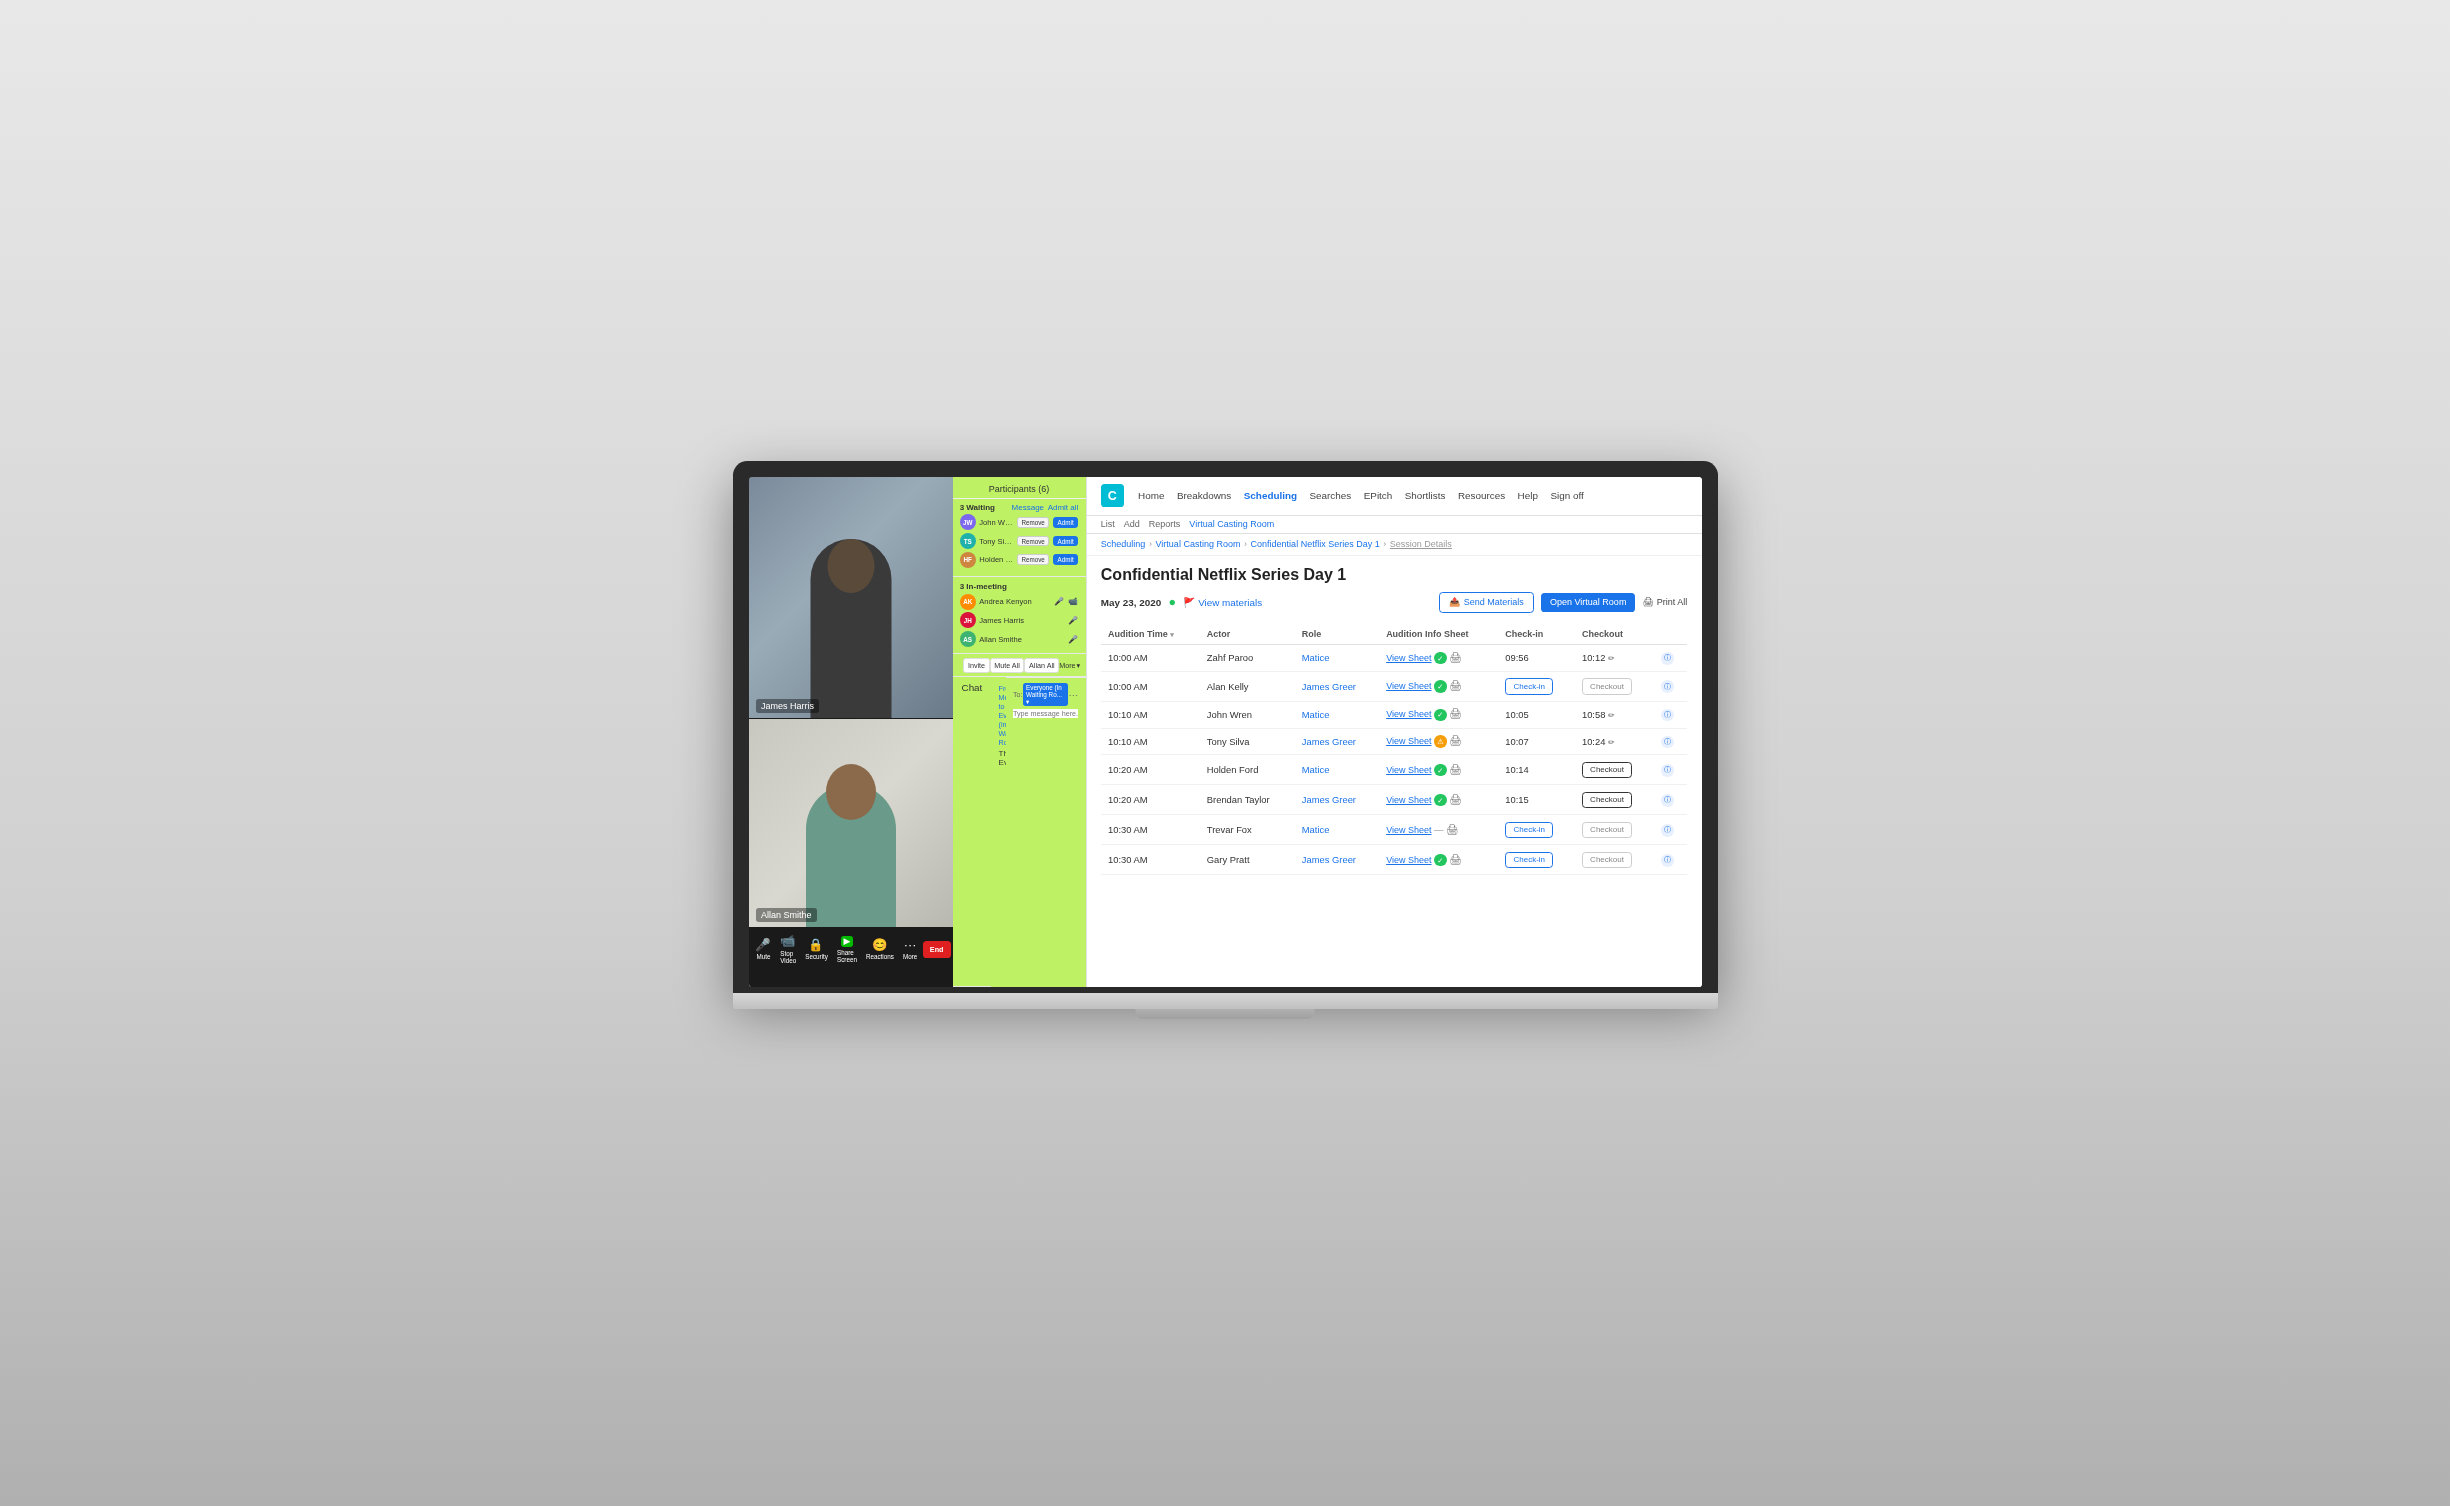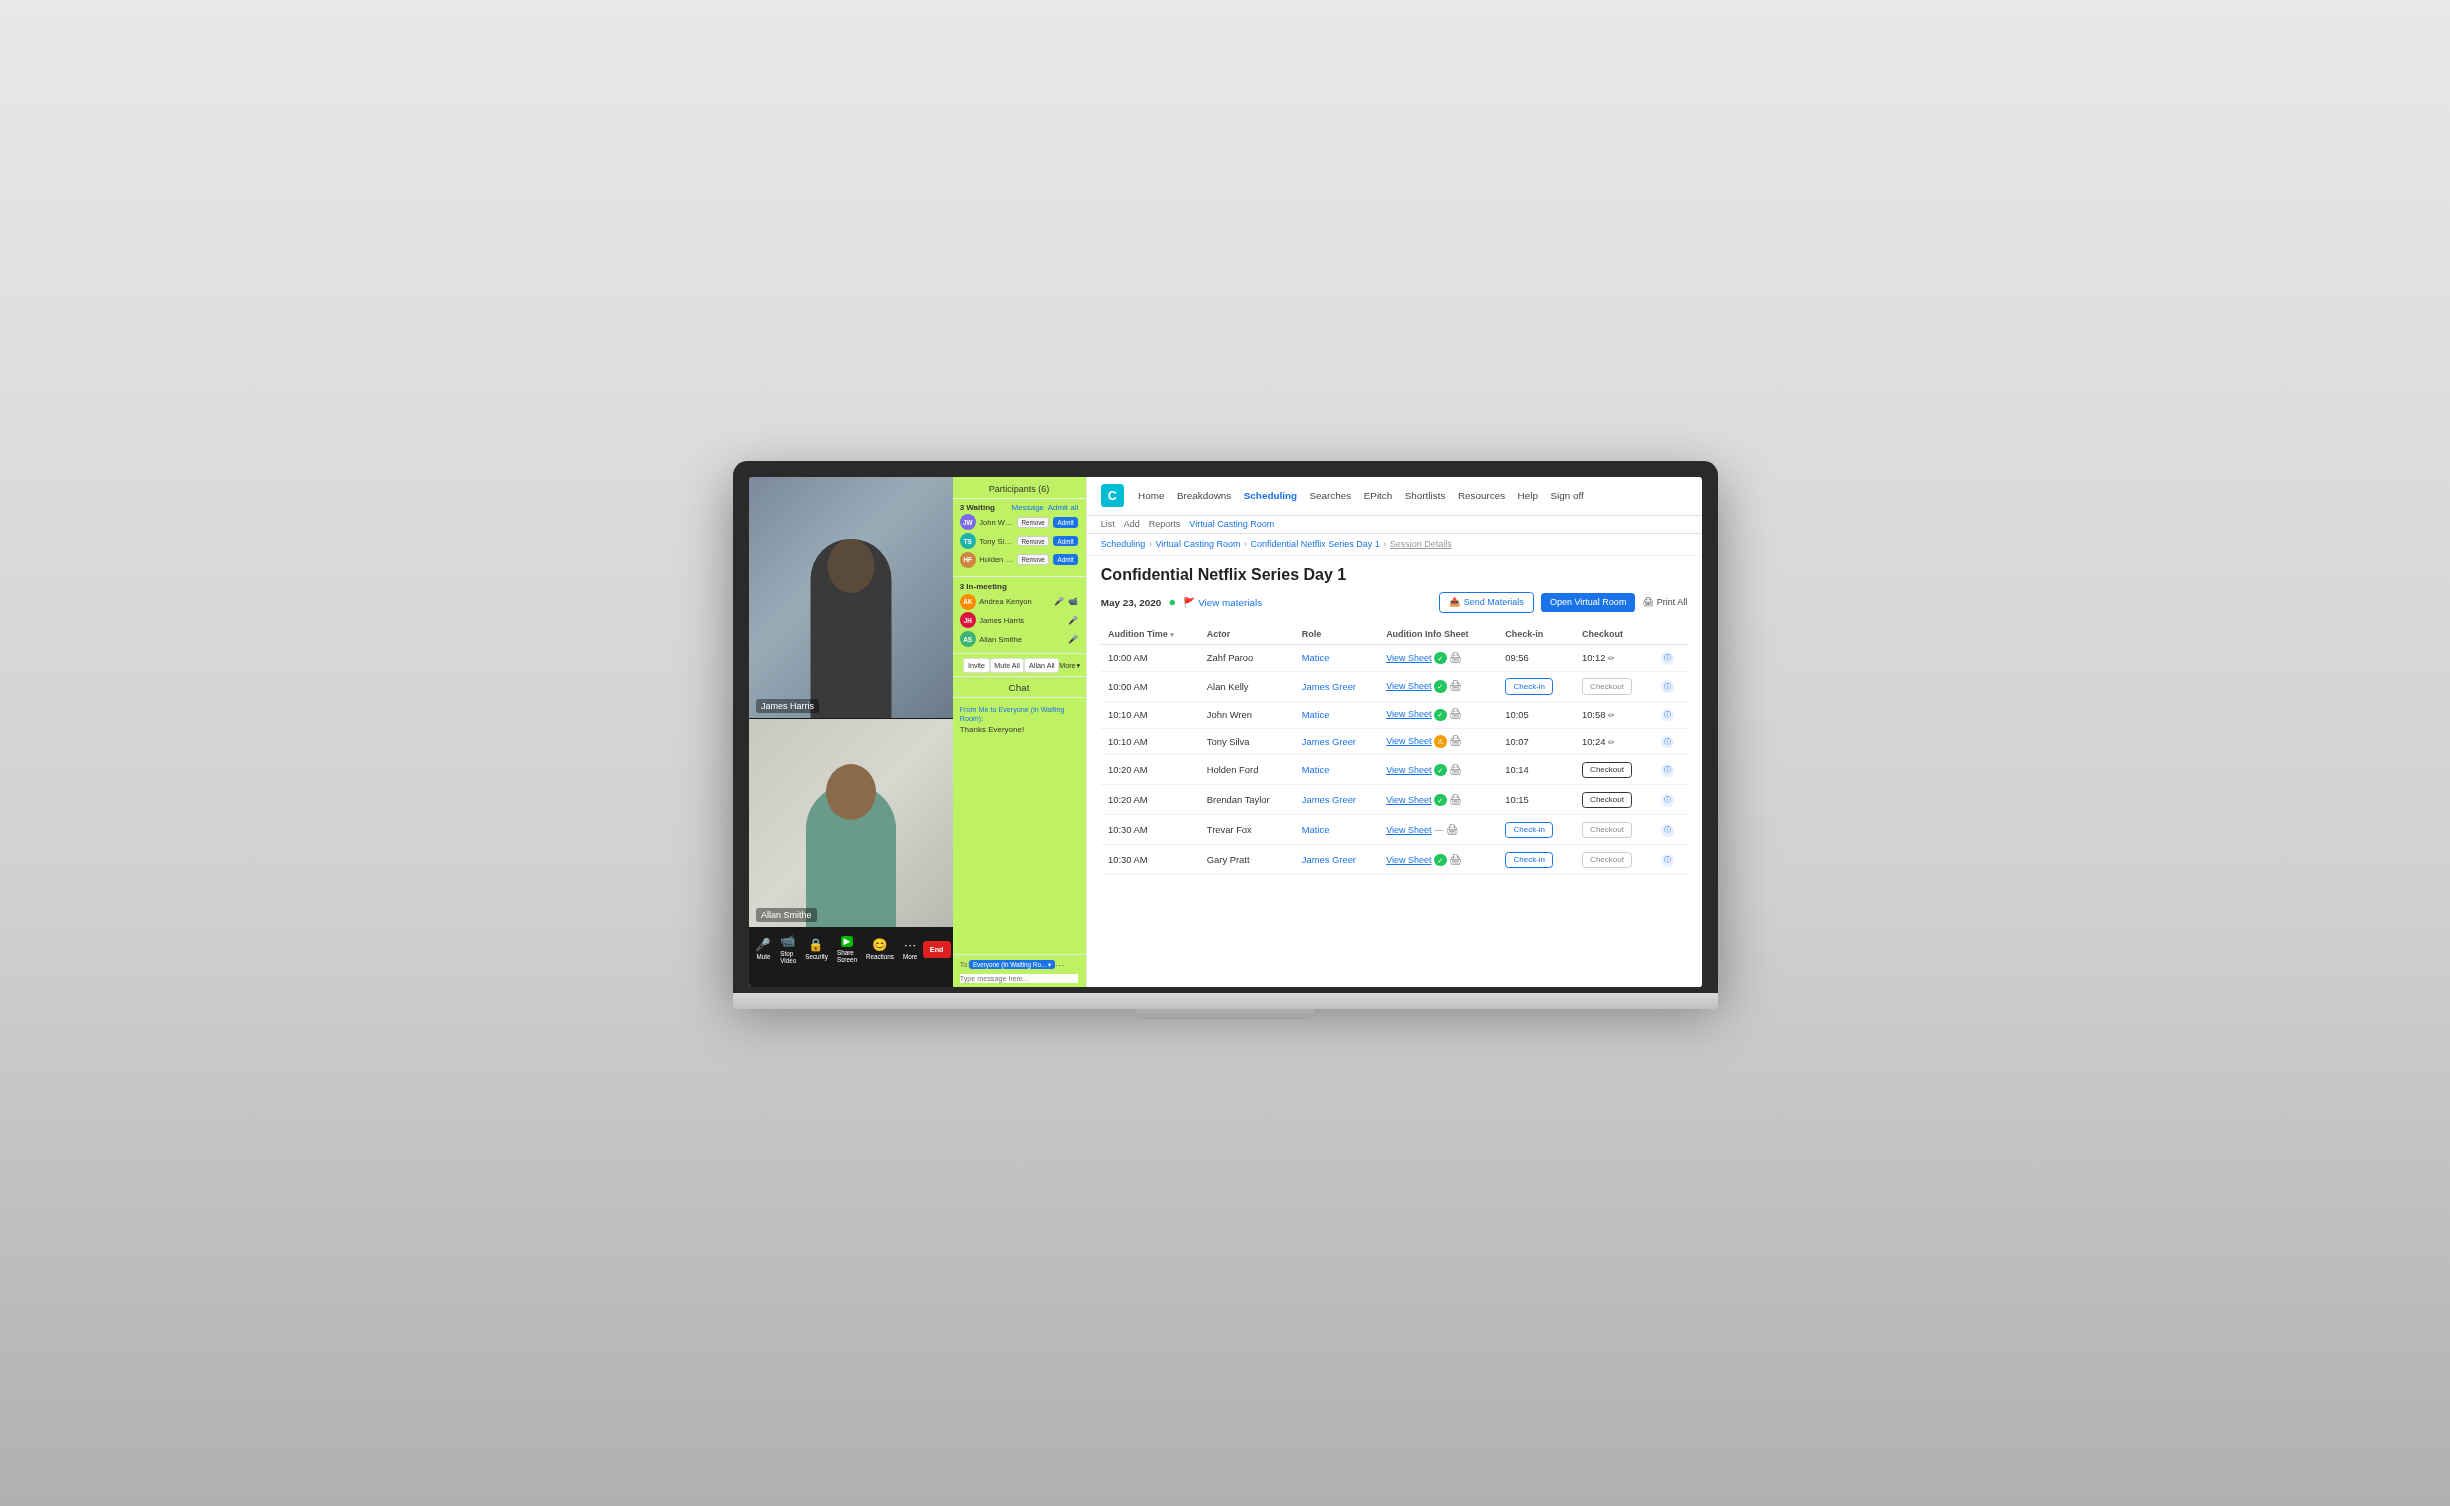--- a/index.html
+++ b/index.html
@@ -307,21 +307,20 @@
       color: #333;
       cursor: pointer;
       display: flex;
       align-items: center;
       gap: 0.9px;
     }
 
     .chat-section {
       flex: 1;
       display: flex;
-      flex-direction: column;
       overflow: hidden;
     }
     .chat-header {
       padding: 4.5px 9px;
       text-align: center;
       font-size: 9.9px;
       color: #333;
       font-weight: 500;
       border-bottom: 0.9px solid #e8e8e8;
     }

